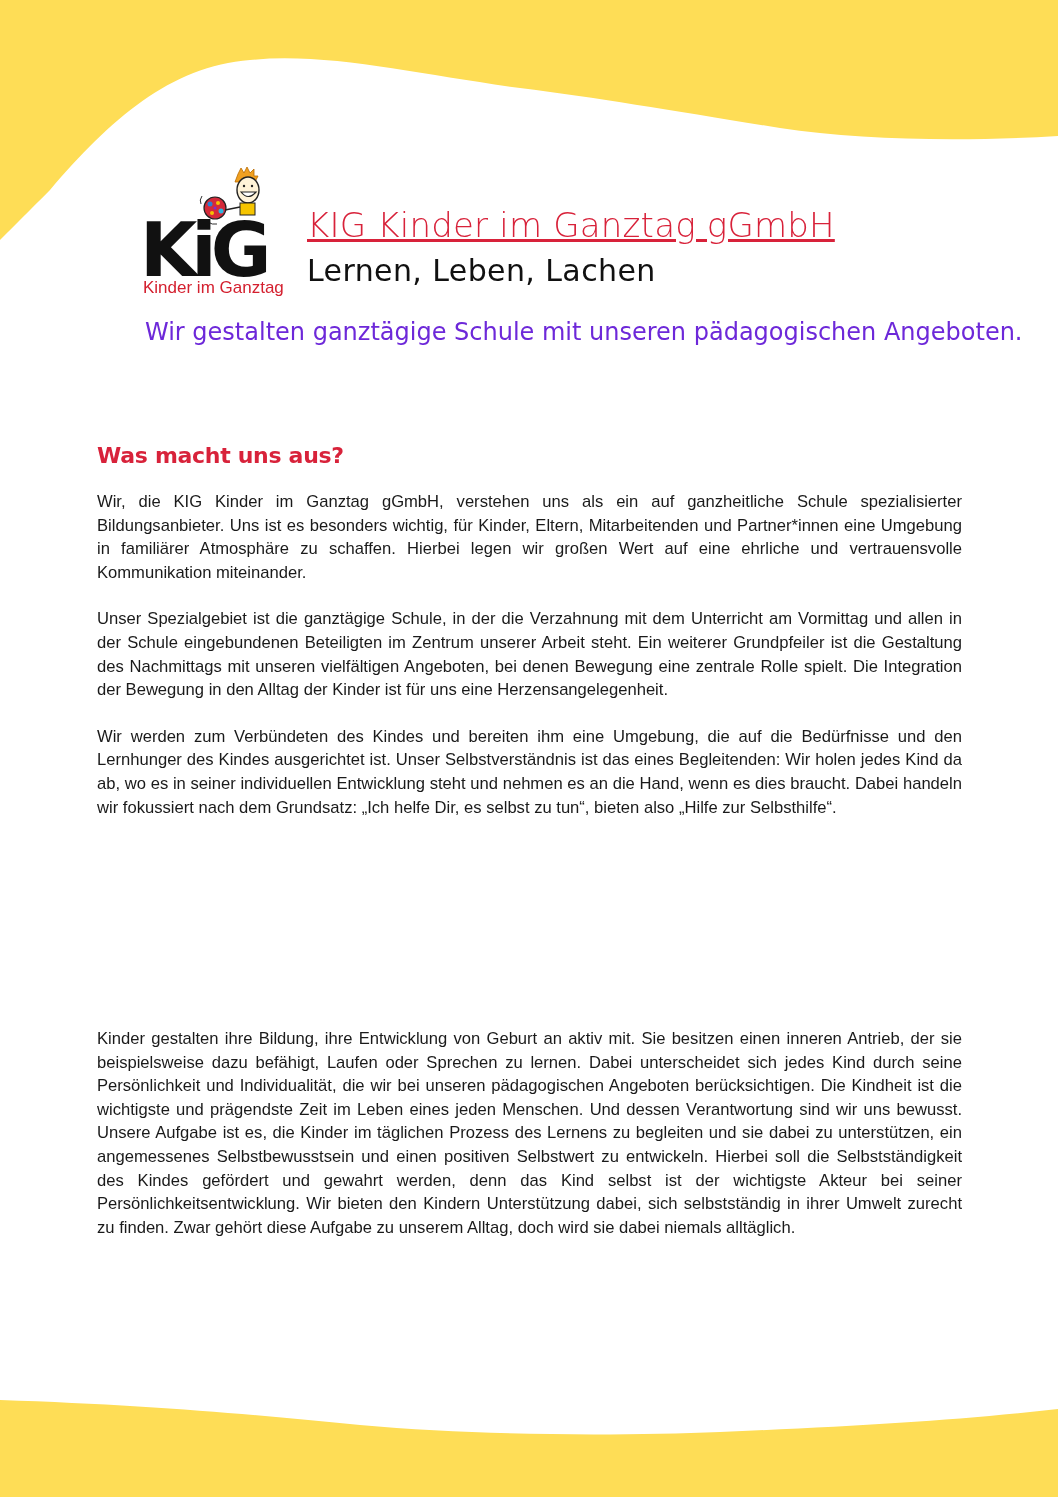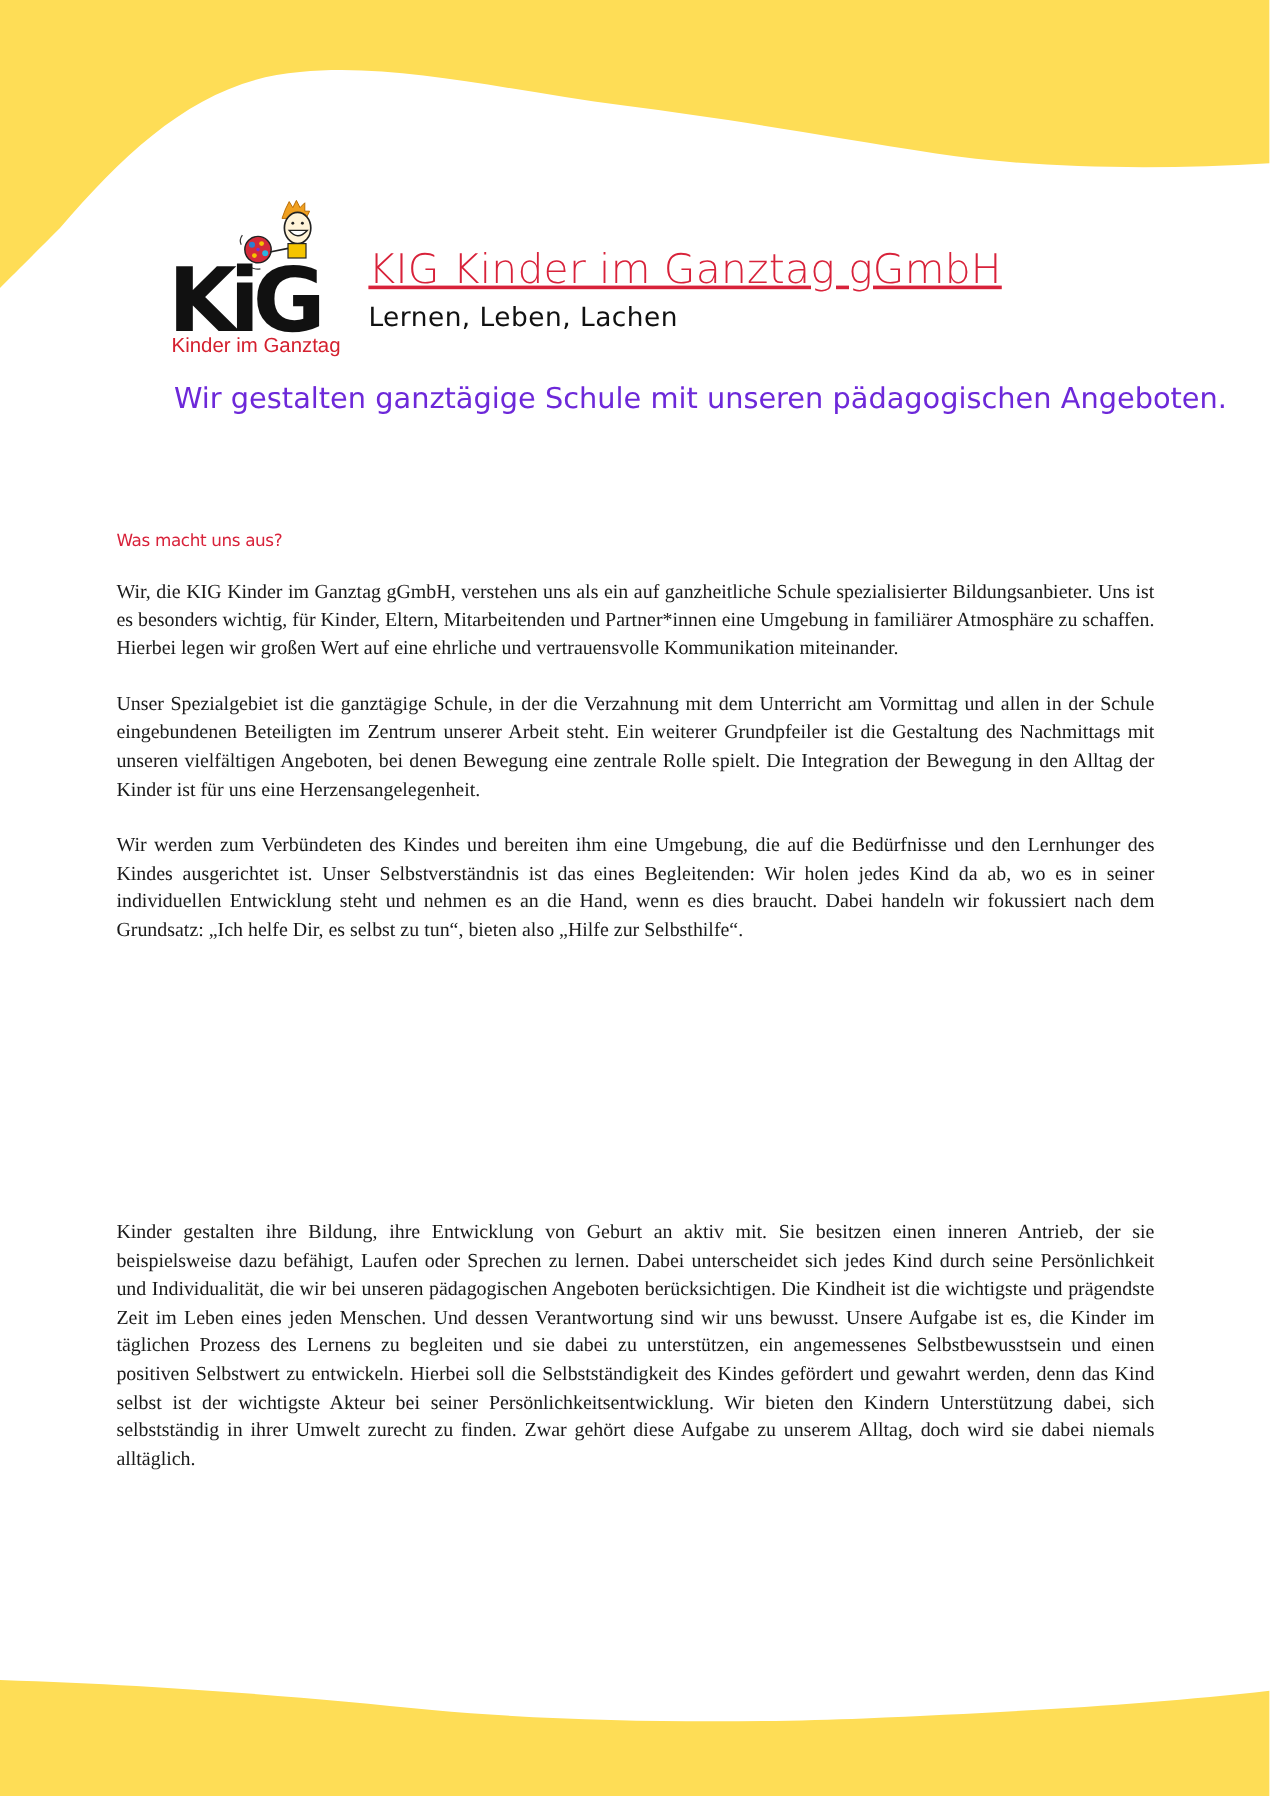--- a/index.html
+++ b/index.html
@@ -3,27 +3,27 @@
 <meta charset="utf-8">
 <style>
   html, body { margin: 0; padding: 0; }
   body { width: 1058px; height: 1497px; position: relative; background: #ffffff; overflow: hidden; font-family: "DejaVu Sans", sans-serif; }
   .wave { position: absolute; left: 0; width: 1058px; }
   .wave-top { top: 0; height: 260px; }
   .wave-bottom { top: 1380px; height: 117px; }
   .logo { position: absolute; left: 138px; top: 166px; width: 140px; height: 130px; }
   .logo-caption { position: absolute; left: 143px; top: 278px; font-family: "Liberation Sans", sans-serif; font-size: 17px; color: #d4202f; white-space: nowrap; }
   .company { position: absolute; left: 307px; top: 205px; font-family: "DejaVu Sans", sans-serif; font-weight: 300; font-size: 34px; color: #d8223a; letter-spacing: 0.2px; white-space: nowrap; text-decoration: underline; }
-  .slogan { position: absolute; left: 307px; top: 253px; font-family: "DejaVu Sans", sans-serif; font-size: 22px; color: #111; letter-spacing: 0.4px; white-space: nowrap; }
+  .slogan { position: absolute; left: 307px; top: 253px; font-family: "DejaVu Sans", sans-serif; font-size: 30px; color: #111; letter-spacing: 0.4px; white-space: nowrap; }
   .tagline { position: absolute; left: 145px; top: 318px; font-family: "DejaVu Sans", sans-serif; font-size: 24px; color: #6d28d9; white-space: nowrap; }
   .section { position: absolute; left: 97px; width: 865px; }
   .sec1 { top: 443px; }
   .sec2 { top: 1015px; }
-  .heading { font-family: "DejaVu Sans", sans-serif; font-size: 14px; color: #d8223a; margin: 0 0 22px 0; font-weight: normal; letter-spacing: -0.3px; }
-  .para { font-family: Liberation Serif, serif; font-size: 16.6px; line-height: 23.6px; color: #1a1a1a; text-align: justify; margin: 0 0 23px 0; }
+  .heading { font-family: "DejaVu Sans", sans-serif; font-size: 22px; color: #d8223a; margin: 0 0 22px 0; font-weight: bold; letter-spacing: -0.3px; }
+  .para { font-family: Liberation Sans, sans-serif; font-size: 16.6px; line-height: 23.6px; color: #1a1a1a; text-align: justify; margin: 12px 0 23px 0; }
 </style>
 </head>
 <body>
 
 <svg class="wave wave-top" viewBox="0 0 1058 260" preserveAspectRatio="none">
   <path fill="#fedd56" d="M0,0 L1058,0 L1058,136 C960,142 860,140 780,128 C680,112 600,98 520,88 C420,75 330,52 250,60 C170,66 110,120 50,190 C30,210 12,228 0,240 Z"></path>
 </svg>
 
 <svg class="wave wave-bottom" viewBox="0 1380 1058 117" preserveAspectRatio="none">
   <path fill="#fedd56" d="M0,1400 C150,1405 260,1415 360,1425 C480,1436 620,1436 720,1432 C860,1426 960,1420 1058,1409 L1058,1497 L0,1497 Z"></path>

